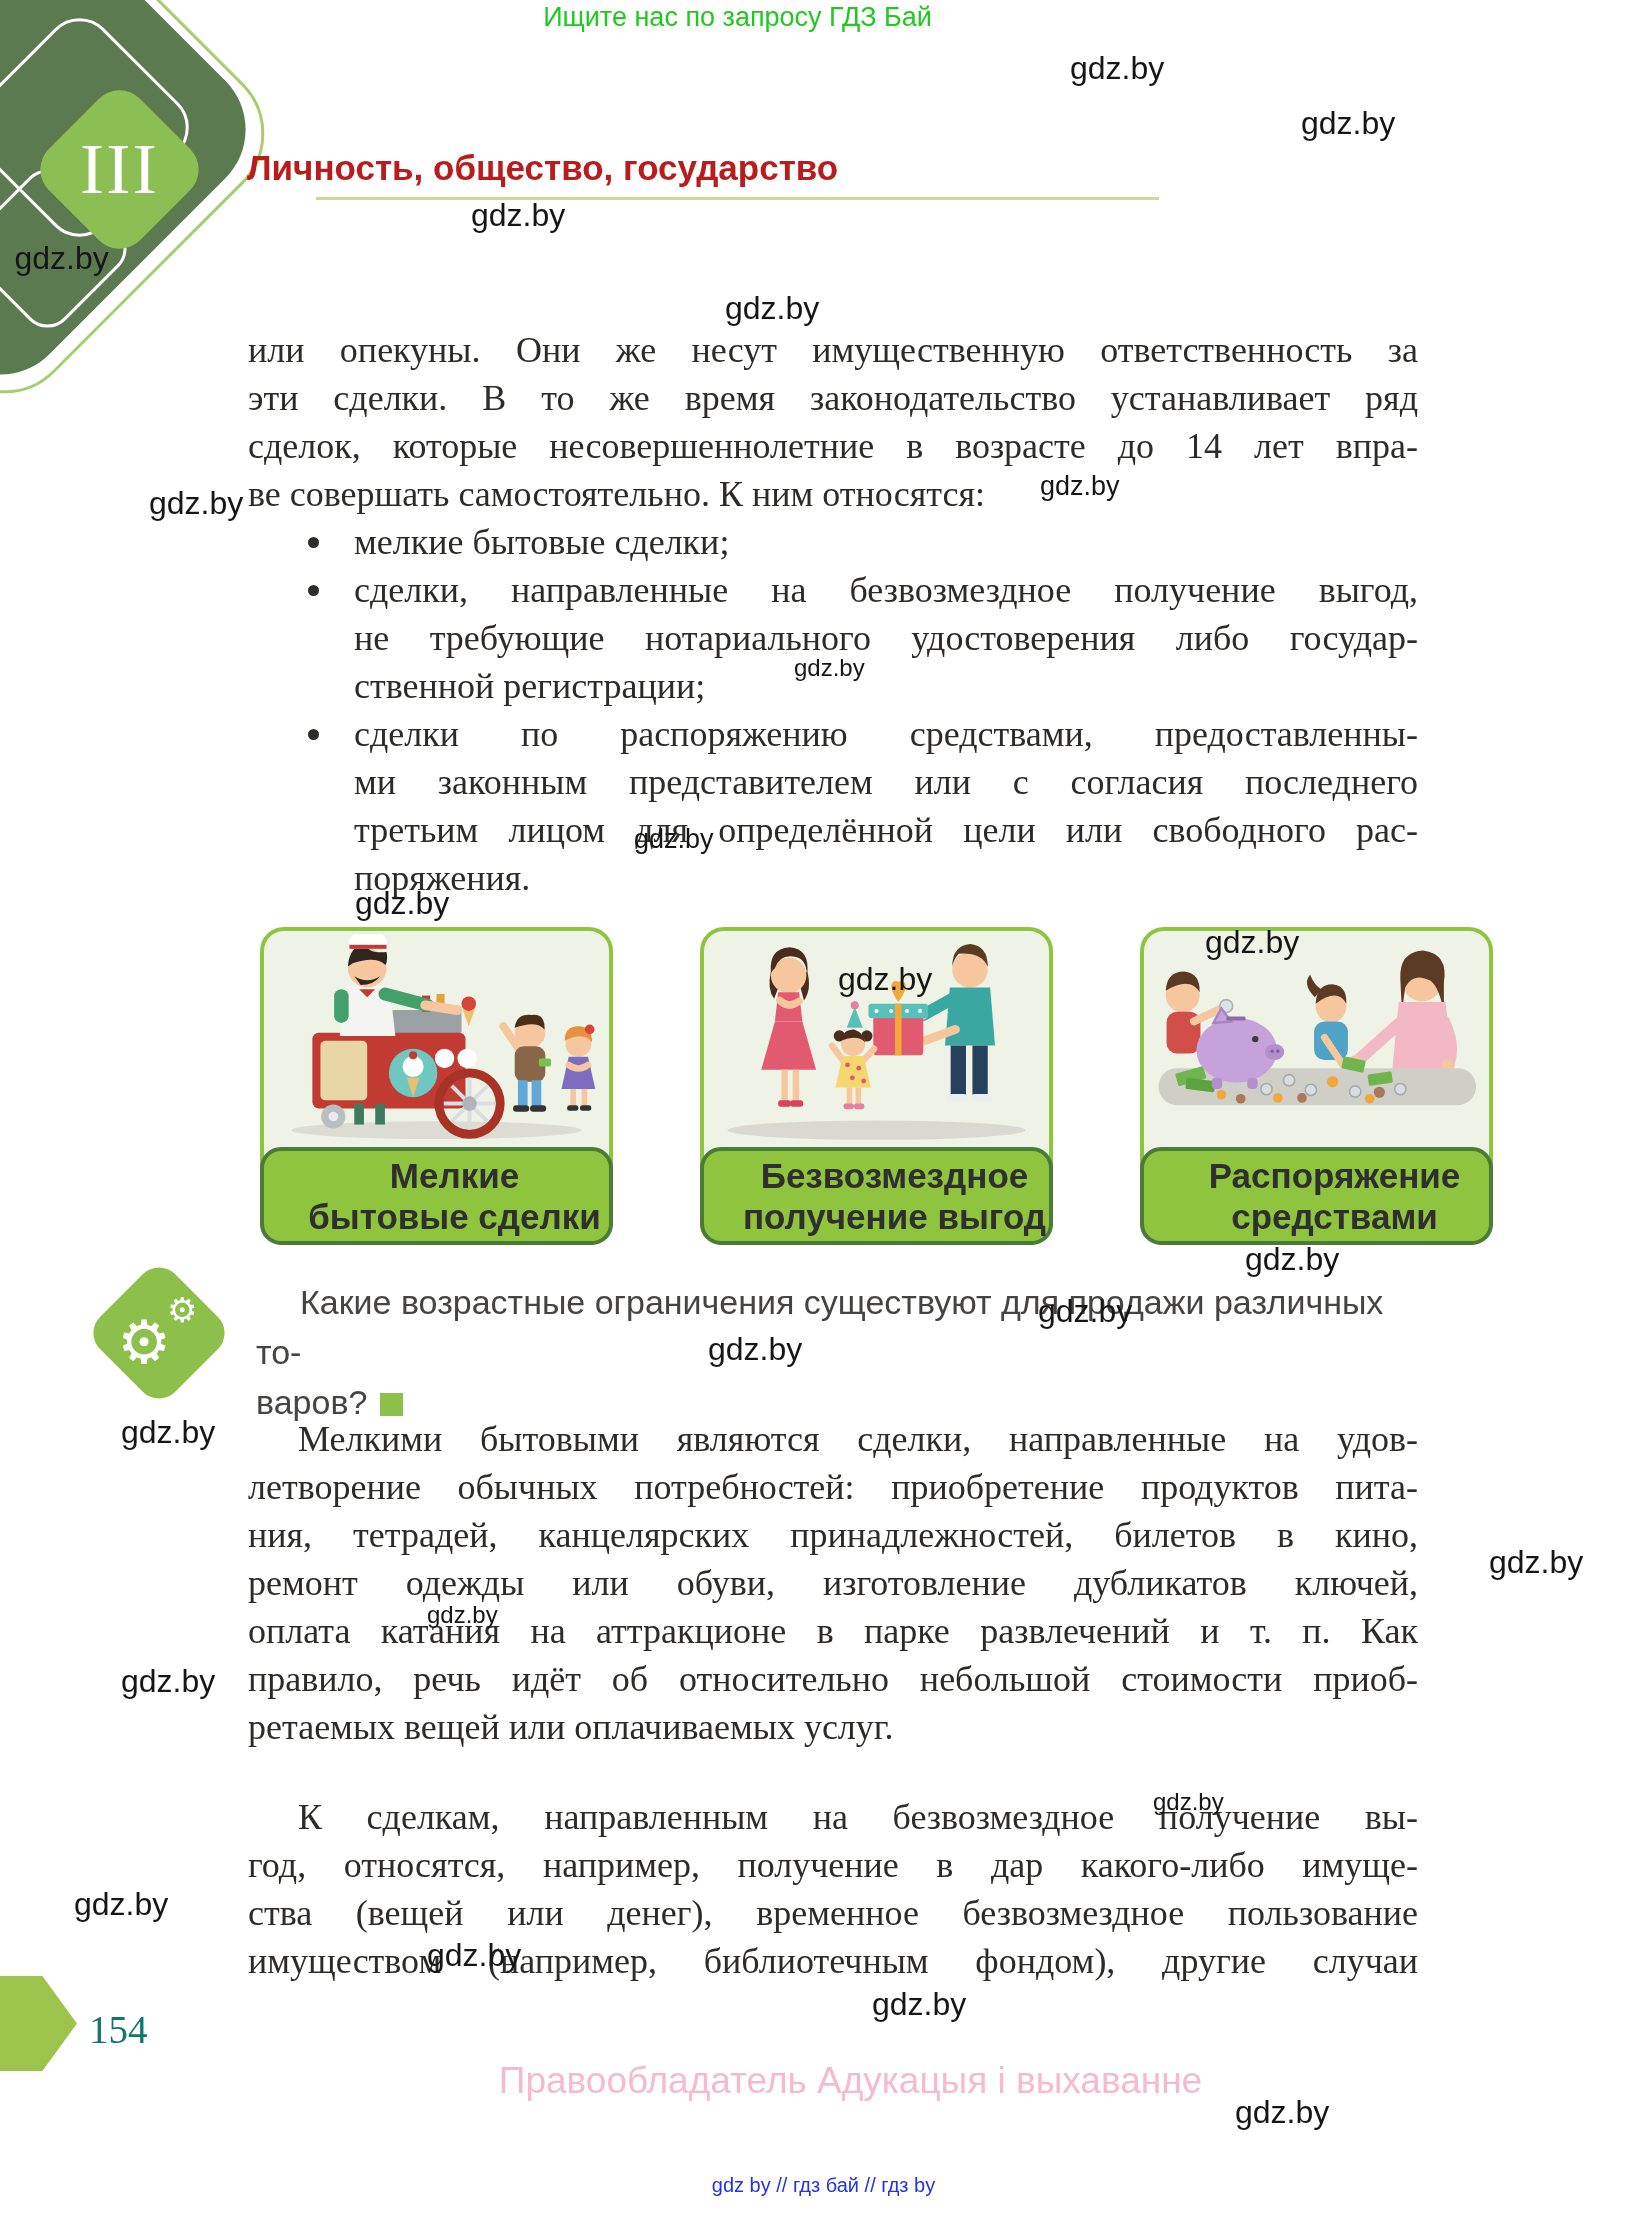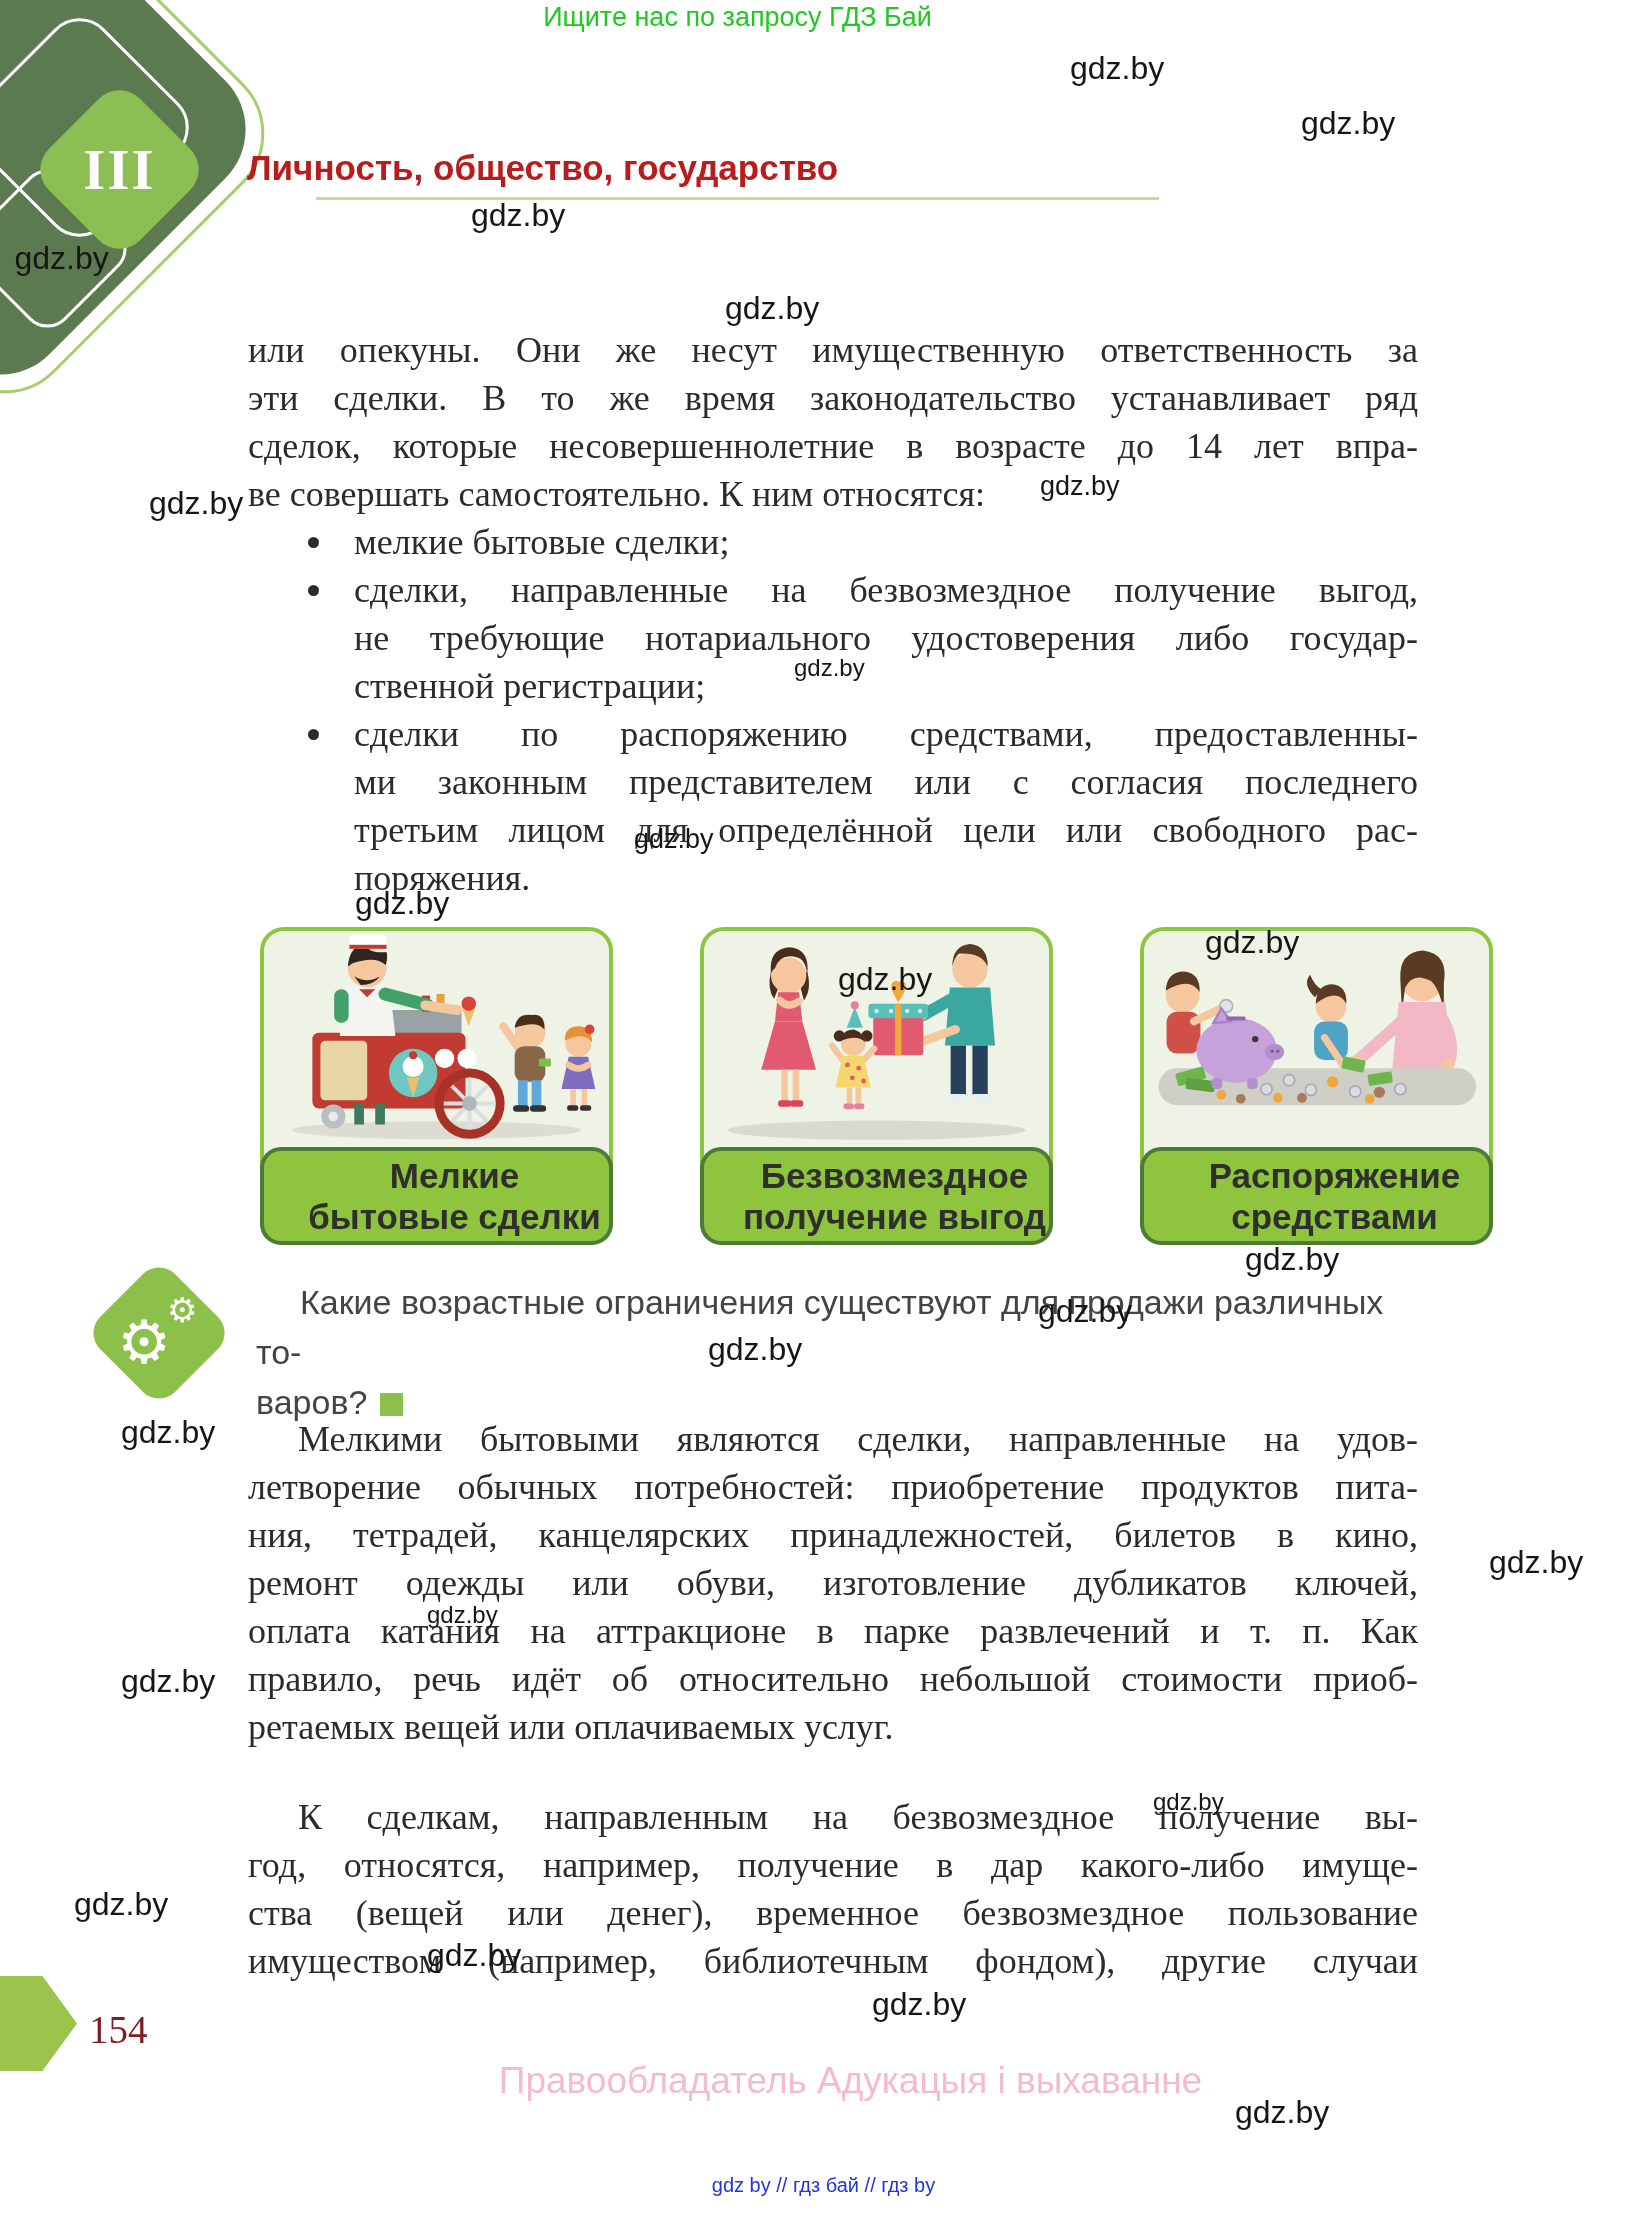--- a/index.html
+++ b/index.html
@@ -16,21 +16,21 @@
   
   .dia { position:absolute; transform:rotate(45deg); }
   .d-dark  { left:-193px; top:-64px;  width:387px; height:387px; border-radius:69px; background:#5b7a50; z-index:1; }
   .d-green { left:-200px; top:-71px;  width:403px; height:403px; border-radius:71px; border:3.2px solid #a7cd6f; z-index:0; }
   .d-white2{ left:-8px;  top:40px;   width:169px; height:169px; border-radius:35px; border:3.2px solid #ffffff; z-index:2; }
   .d-white1{ left:-16px;  top:185px;  width:121px; height:121px; border-radius:26px; border:3.2px solid #ffffff; z-index:2; }
   .d-badge { left:55px;   top:105px;  width:129px; height:129px; border-radius:29px; background:#8cbf53; z-index:3; }
   .numeral {
     position:absolute; left:55px; top:105px; width:129px; height:129px; z-index:4;
     display:flex; align-items:center; justify-content:center;
-    font-family:"Liberation Serif", serif; font-weight:700; font-size:56px;
+    font-family:"Liberation Serif", serif; font-weight:400; font-size:72px;
     color:#ffffff; letter-spacing:2.4px;
   }
   .title {
     position:absolute; left:247px; top:148px; z-index:5;
     font-family:"Liberation Sans", sans-serif; font-weight:700;
     font-size:35px; color:#b91c1c; white-space:nowrap;
   }
   .rule { position:absolute; left:316px; top:197px; width:843px; height:3.2px; background:#c9db9a; z-index:5; }
   
   .textblock {
@@ -85,21 +85,21 @@
     display:inline-block; width:22.6px; height:22.6px; background:#8cc04a;
     margin-left:13px; vertical-align:-1.6px;
   }
   
   .bookmark {
     position:absolute; left:0; top:1976px; width:77px; height:95px; background:#9cc34b;
     clip-path:polygon(0 0, 55% 0, 100% 50%, 55% 100%, 0 100%); z-index:5;
   }
   .page-num {
     position:absolute; left:89px; top:2007px; z-index:10;
-    font-family:"Liberation Serif", serif; font-size:39px; color:#7f1d1d;
+    font-family:"Liberation Serif", serif; font-size:39px; color:#0f766e;
   }
   .copyright {
     position:absolute; left:0; top:2060px; width:100%; text-align:center; z-index:10;
     font-family:"Liberation Sans", sans-serif; font-size:37px; color:#f5bacd;margin-left:27px;
   }
   .links {
     position:absolute; left:0; top:2174px; width:100%; text-align:center; z-index:10;
     font-family:"Liberation Sans", sans-serif; font-size:20px; color:#2433e0;
   }
   

